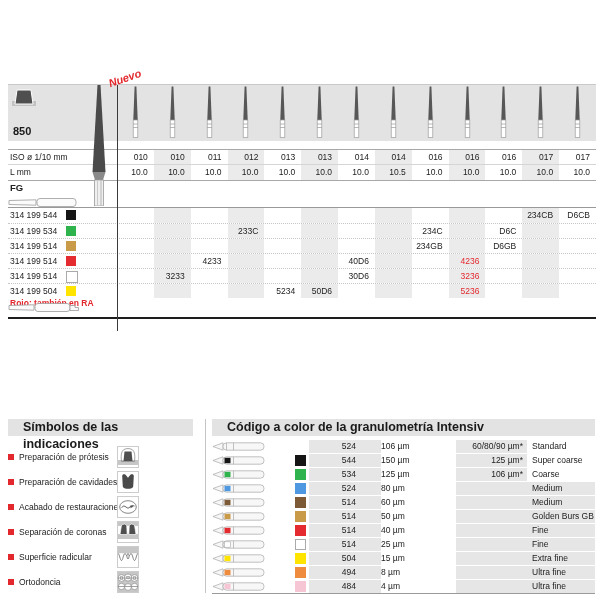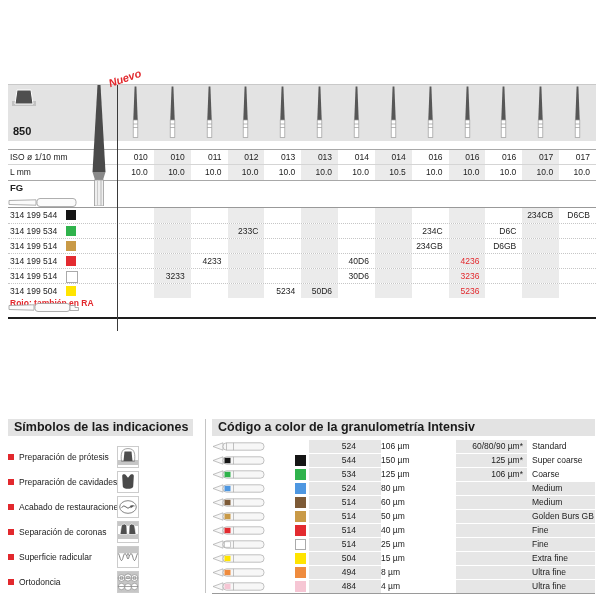--- a/index.html
+++ b/index.html
@@ -33,21 +33,21 @@
   .prow + .prow{border-top:1px dotted #c6c6c6;}
   .prow.r0{border-bottom:2px solid #1d1d1d;}
   .rlabel{width:109px;position:relative;font-size:8.5px;line-height:15px;padding-left:2px;box-sizing:border-box;}
   .csq{position:absolute;left:58px;top:2px;width:10px;height:10px;}
   #rojo-row{position:relative;height:19px;}
   #rojo-text{position:absolute;left:2px;top:0;font-size:8.5px;font-weight:bold;color:#e2282d;}
   #ra-shank{position:absolute;left:0;bottom:0;}
   
   #symbols{position:absolute;left:8px;top:419px;width:197px;}
   .sec-header{background:#e3e3e3;height:17px;line-height:17px;font-size:12.5px;font-weight:bold;
-              padding-left:6px;color:#1a1a1a;}
+              padding-left:15px;color:#1a1a1a;}
   #symbols .sec-header{width:185px;box-sizing:border-box;}
   #symbol-items{margin-top:8px;}
   .sym-item{position:relative;height:25px;display:flex;align-items:center;}
   .bullet{width:6px;height:6px;background:#e2282d;margin-right:5px;flex:0 0 auto;}
   .sym-label{font-size:8.5px;}
   .sym-icon{position:absolute;left:109px;top:50%;transform:translateY(-50%);width:22px;height:22px;}
   .sym-icon svg{display:block;width:22px;height:22px;}
   #bottom-divider{position:absolute;left:205px;top:419px;height:174px;border-left:1px solid #c4c4c4;}
   
   #grit{position:absolute;left:212px;top:419px;width:383px;}

